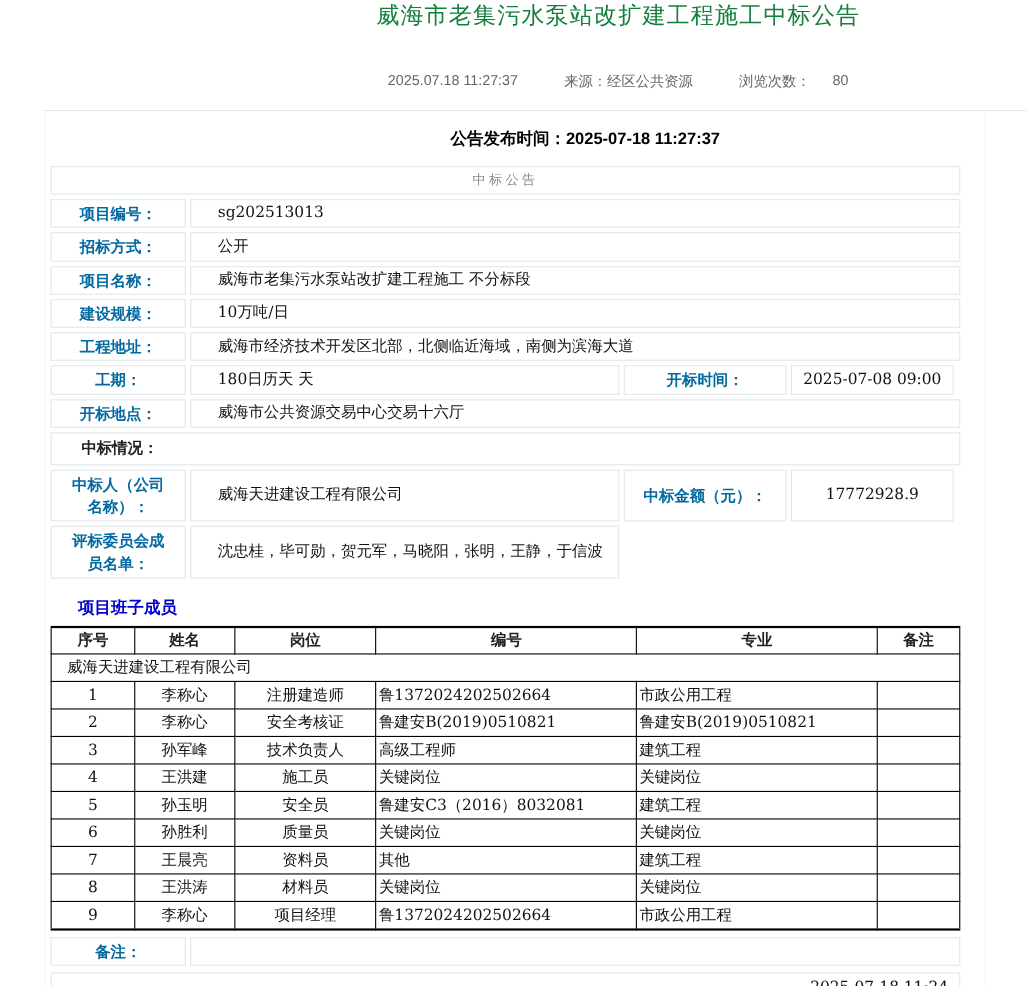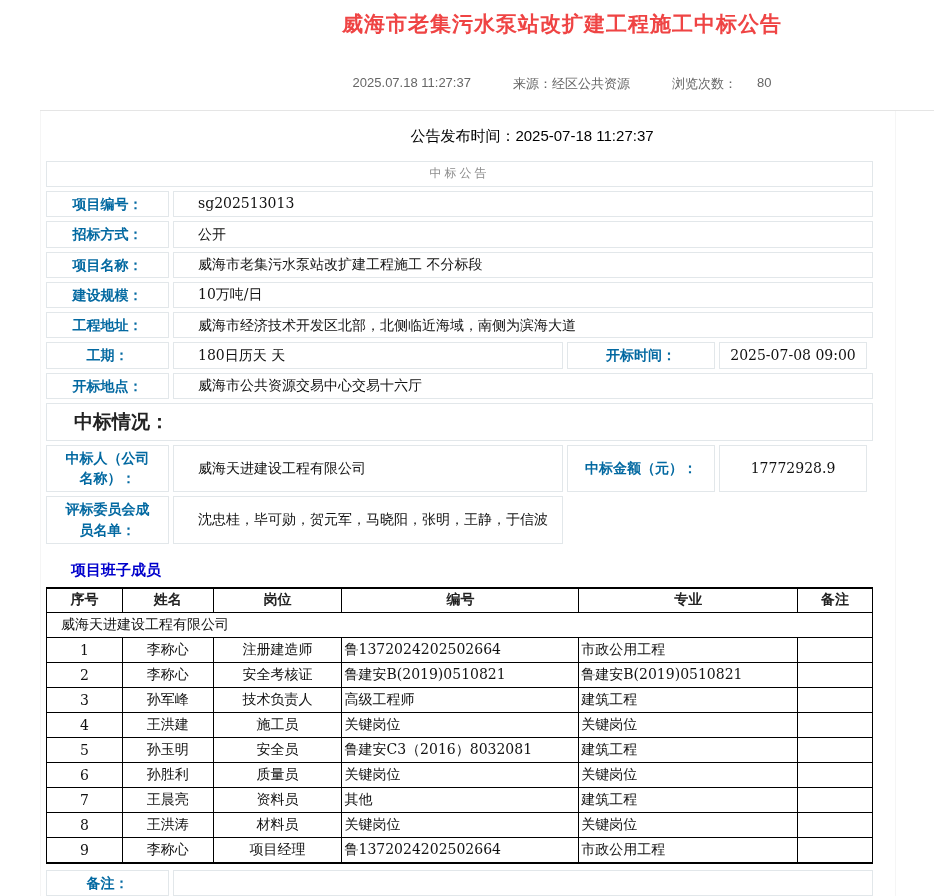--- a/index.html
+++ b/index.html
@@ -3,48 +3,48 @@
 <meta charset="utf-8">
 <style>
   * { margin:0; padding:0; box-sizing:border-box; }
   html,body { background:#fff; }
   .page {
     width:934px; min-height:896px; background:#fff; overflow:hidden;
     font-family:"Liberation Sans", sans-serif; color:#222;
   }
   
   .header-area { margin-left:190px; width:744px; text-align:center; }
-  .page-title { padding-top:10px; font-size:21px; font-weight:bold; color:#ef4444; letter-spacing:1px; }
+  .page-title { font-size:21px; font-weight:normal; color:#15803d; letter-spacing:1px; }
   .meta-row { margin-top:37px; display:flex; justify-content:center; gap:42px;
               color:#666; font-size:13px; }
   .meta-item { white-space:nowrap; }
   .meta-views { display:flex; gap:20px; }
   .divider { margin:17px 0 0 40px; width:894px; border-top:1px solid #e5e5e5; }
 
   
   .content { margin-left:40px; width:856px; border-left:1px solid #f5f5f5;
              border-right:1px solid #f5f5f5; padding-bottom:14px; }
   .publish-line { margin-left:132px; width:718px; text-align:center;
-                  font-weight:normal; font-size:15px; color:#000; padding:16px 0 11px; }
+                  font-weight:bold; font-size:15px; color:#000; padding:16px 0 11px; }
 
   
   .info-table { margin-left:5px; width:827px; }
   .row { display:flex; gap:4px; margin-top:4px; }
   .cell { border:1px solid #e2e7ea; background:#fff; }
   .notice-title-cell { width:100%; text-align:center; padding:3px 0 4px;
       font-family:"DejaVu Serif", serif; font-size:12px; color:#8c8c8c; letter-spacing:3px; }
   .label-cell { width:123px; min-height:26px; display:flex; align-items:center;
       justify-content:center; text-align:center; font-weight:bold; font-size:14px;
       color:#0369a1; padding:2px 16px; line-height:1.45; }
   .value-cell { flex:1; display:flex; align-items:center; padding:2px 4px 2px 24px;
       font-family:"DejaVu Serif", serif; font-size:14px; color:#111; line-height:1.4; }
   .value-fixed { flex:0 0 390px; }
   .label2-cell { width:148px; }
   .value2-cell { flex:0 0 148px; justify-content:center; padding-left:4px; }
-  .fullrow-cell { width:100%; font-weight:bold; font-size:19px; color:#222;
+  .fullrow-cell { width:100%; font-weight:bold; font-size:14px; color:#222;
       padding:5px 4px 5px 27px; min-height:26px; }
   .tall { min-height:45px; }
   .taller { min-height:48px; }
 
   
   .section-heading { margin:17px 0 7px 30px; color:#0000cc; font-weight:bold; font-size:15px; }
 
   
   .roster { margin-left:5px; width:827px; border-collapse:collapse;
       border-top:2px solid #000; border-bottom:2px solid #000; font-size:14px; }

